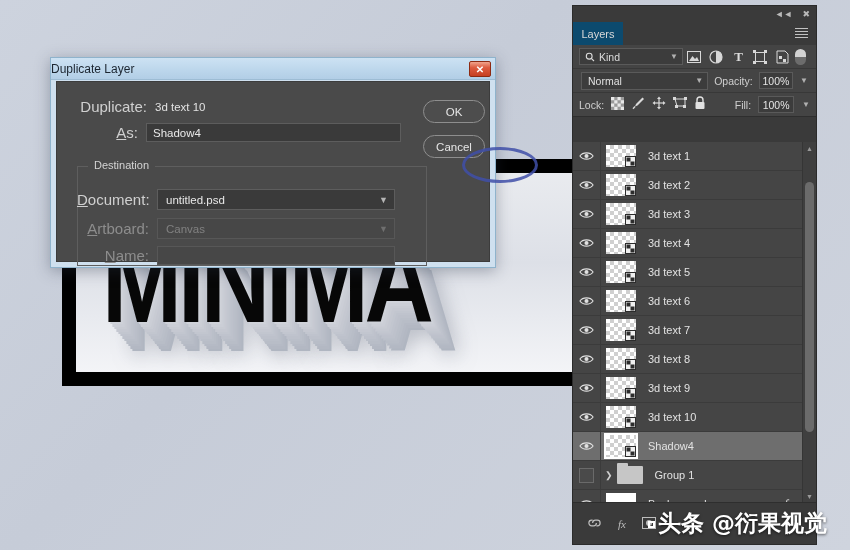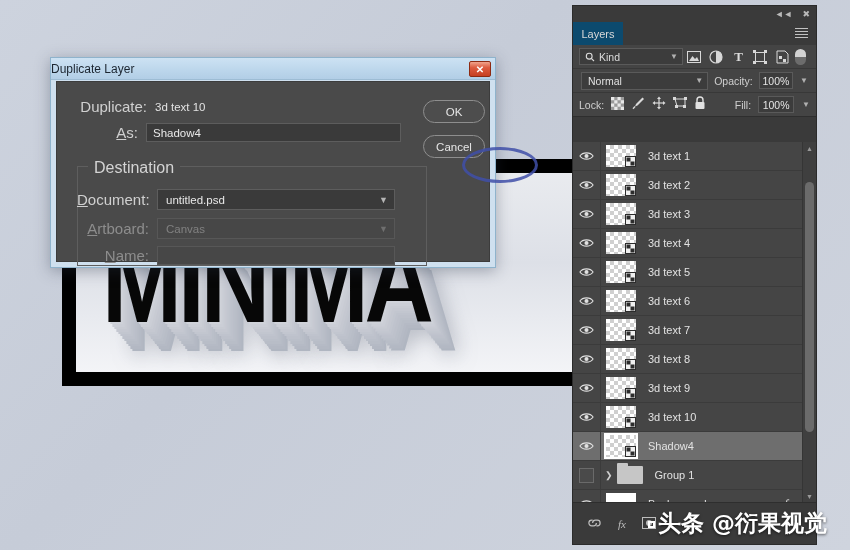--- a/index.html
+++ b/index.html
@@ -127,21 +127,21 @@
   .chev.dim { color: #6f6f6f; }
 
   .group-box {
     position: absolute;
     left: 20px; top: 84px; width: 350px; height: 100px;
     border: 1px solid #5e5e5e;
   }
   .group-legend {
     position: absolute; left: 10px; top: -8px;
     background: #4a4a4a; padding: 0 6px;
-    font-size: 16px; color: #d4d4d4;
+    font-size: 11px; color: #d4d4d4;
   }
 
   .btn {
     position: absolute;
     width: 62px; height: 23px;
     border: 1px solid #8e8e8e;
     border-radius: 12px;
     background: #4d4d4d;
     color: #e6e6e6; font-size: 11.5px;
     display: flex; align-items: center; justify-content: center;

